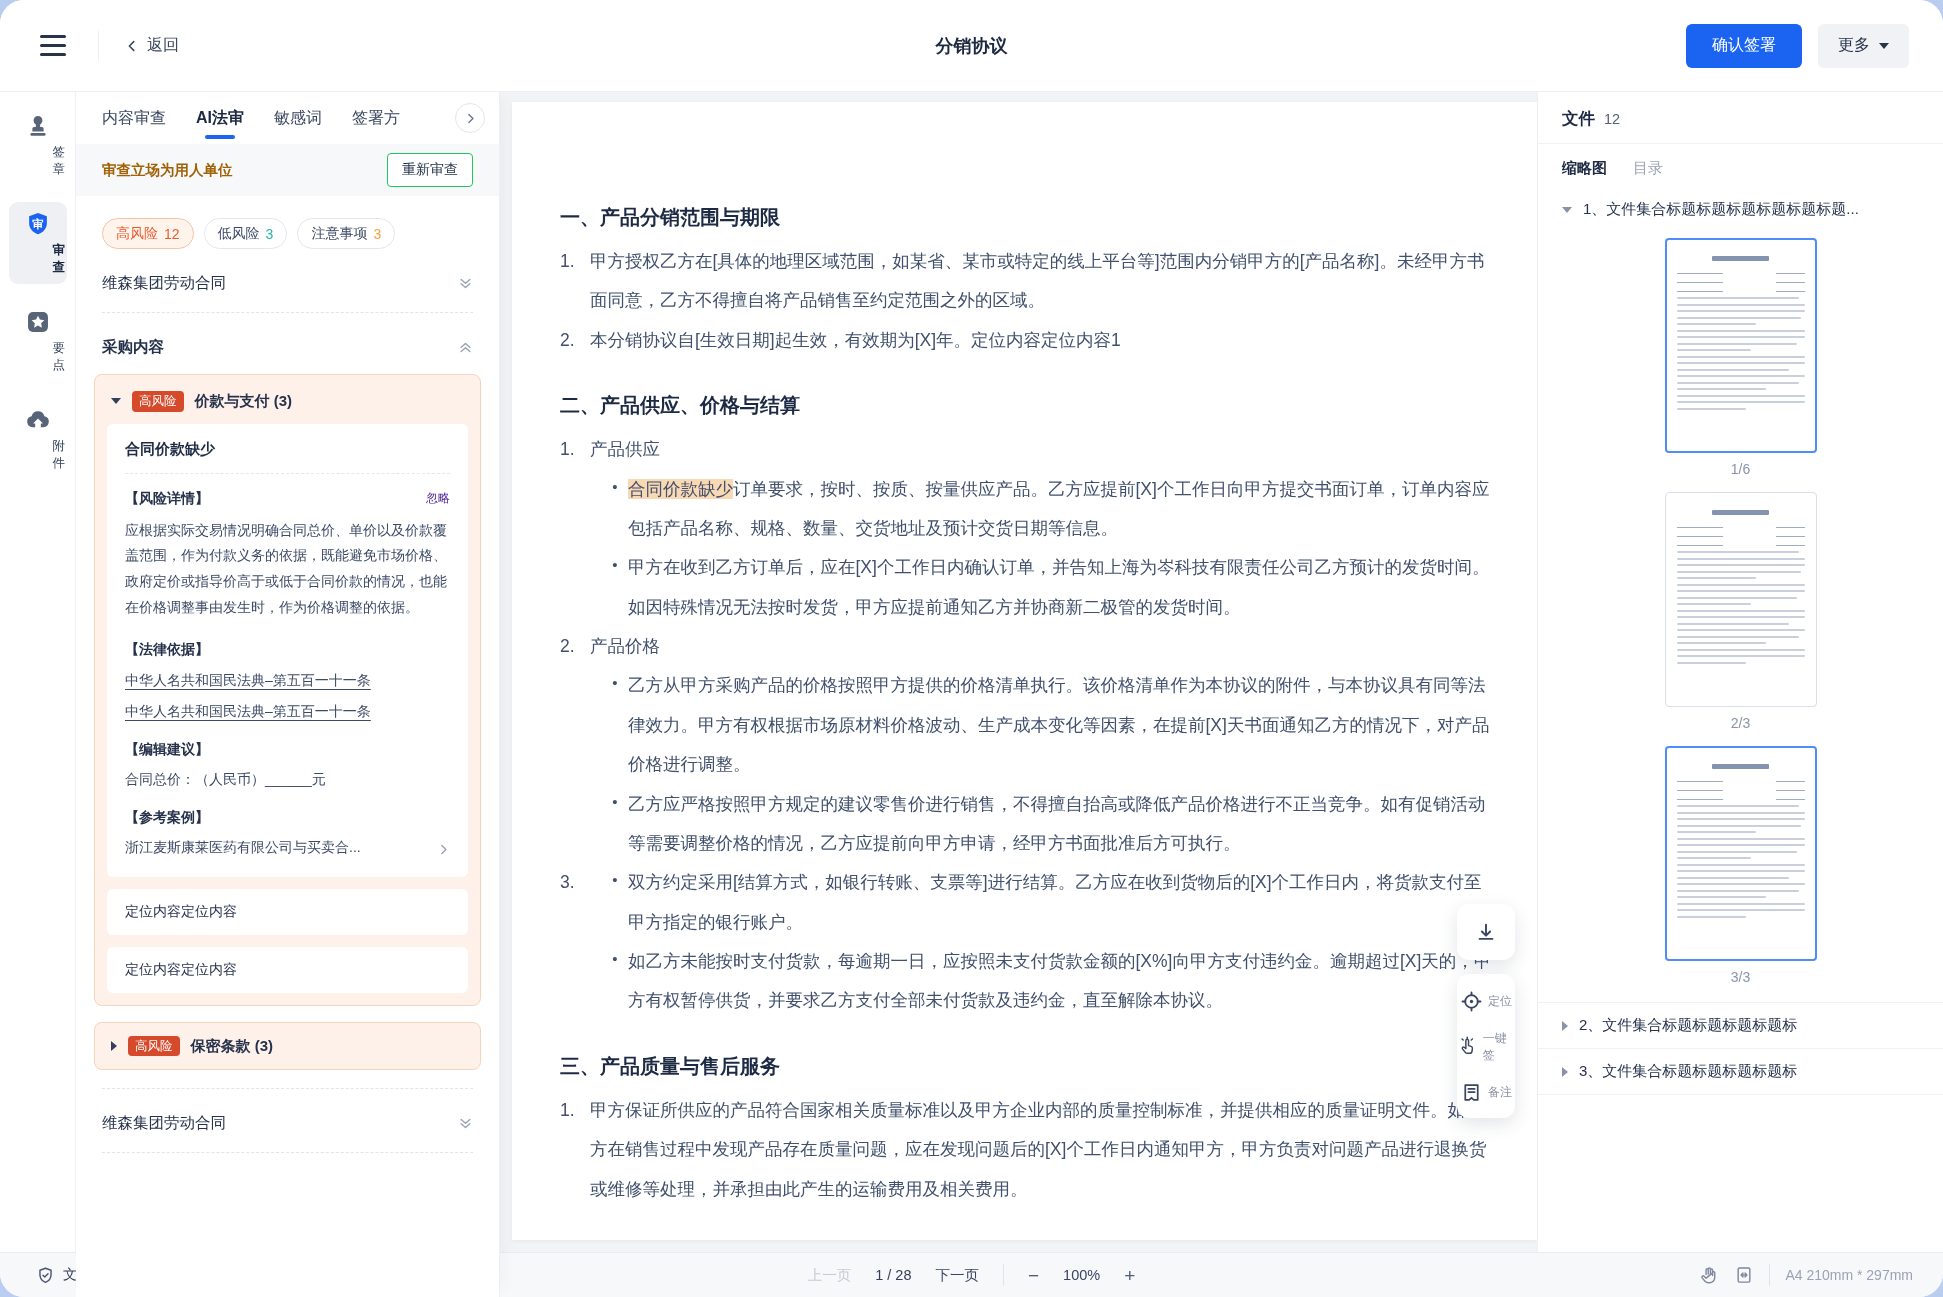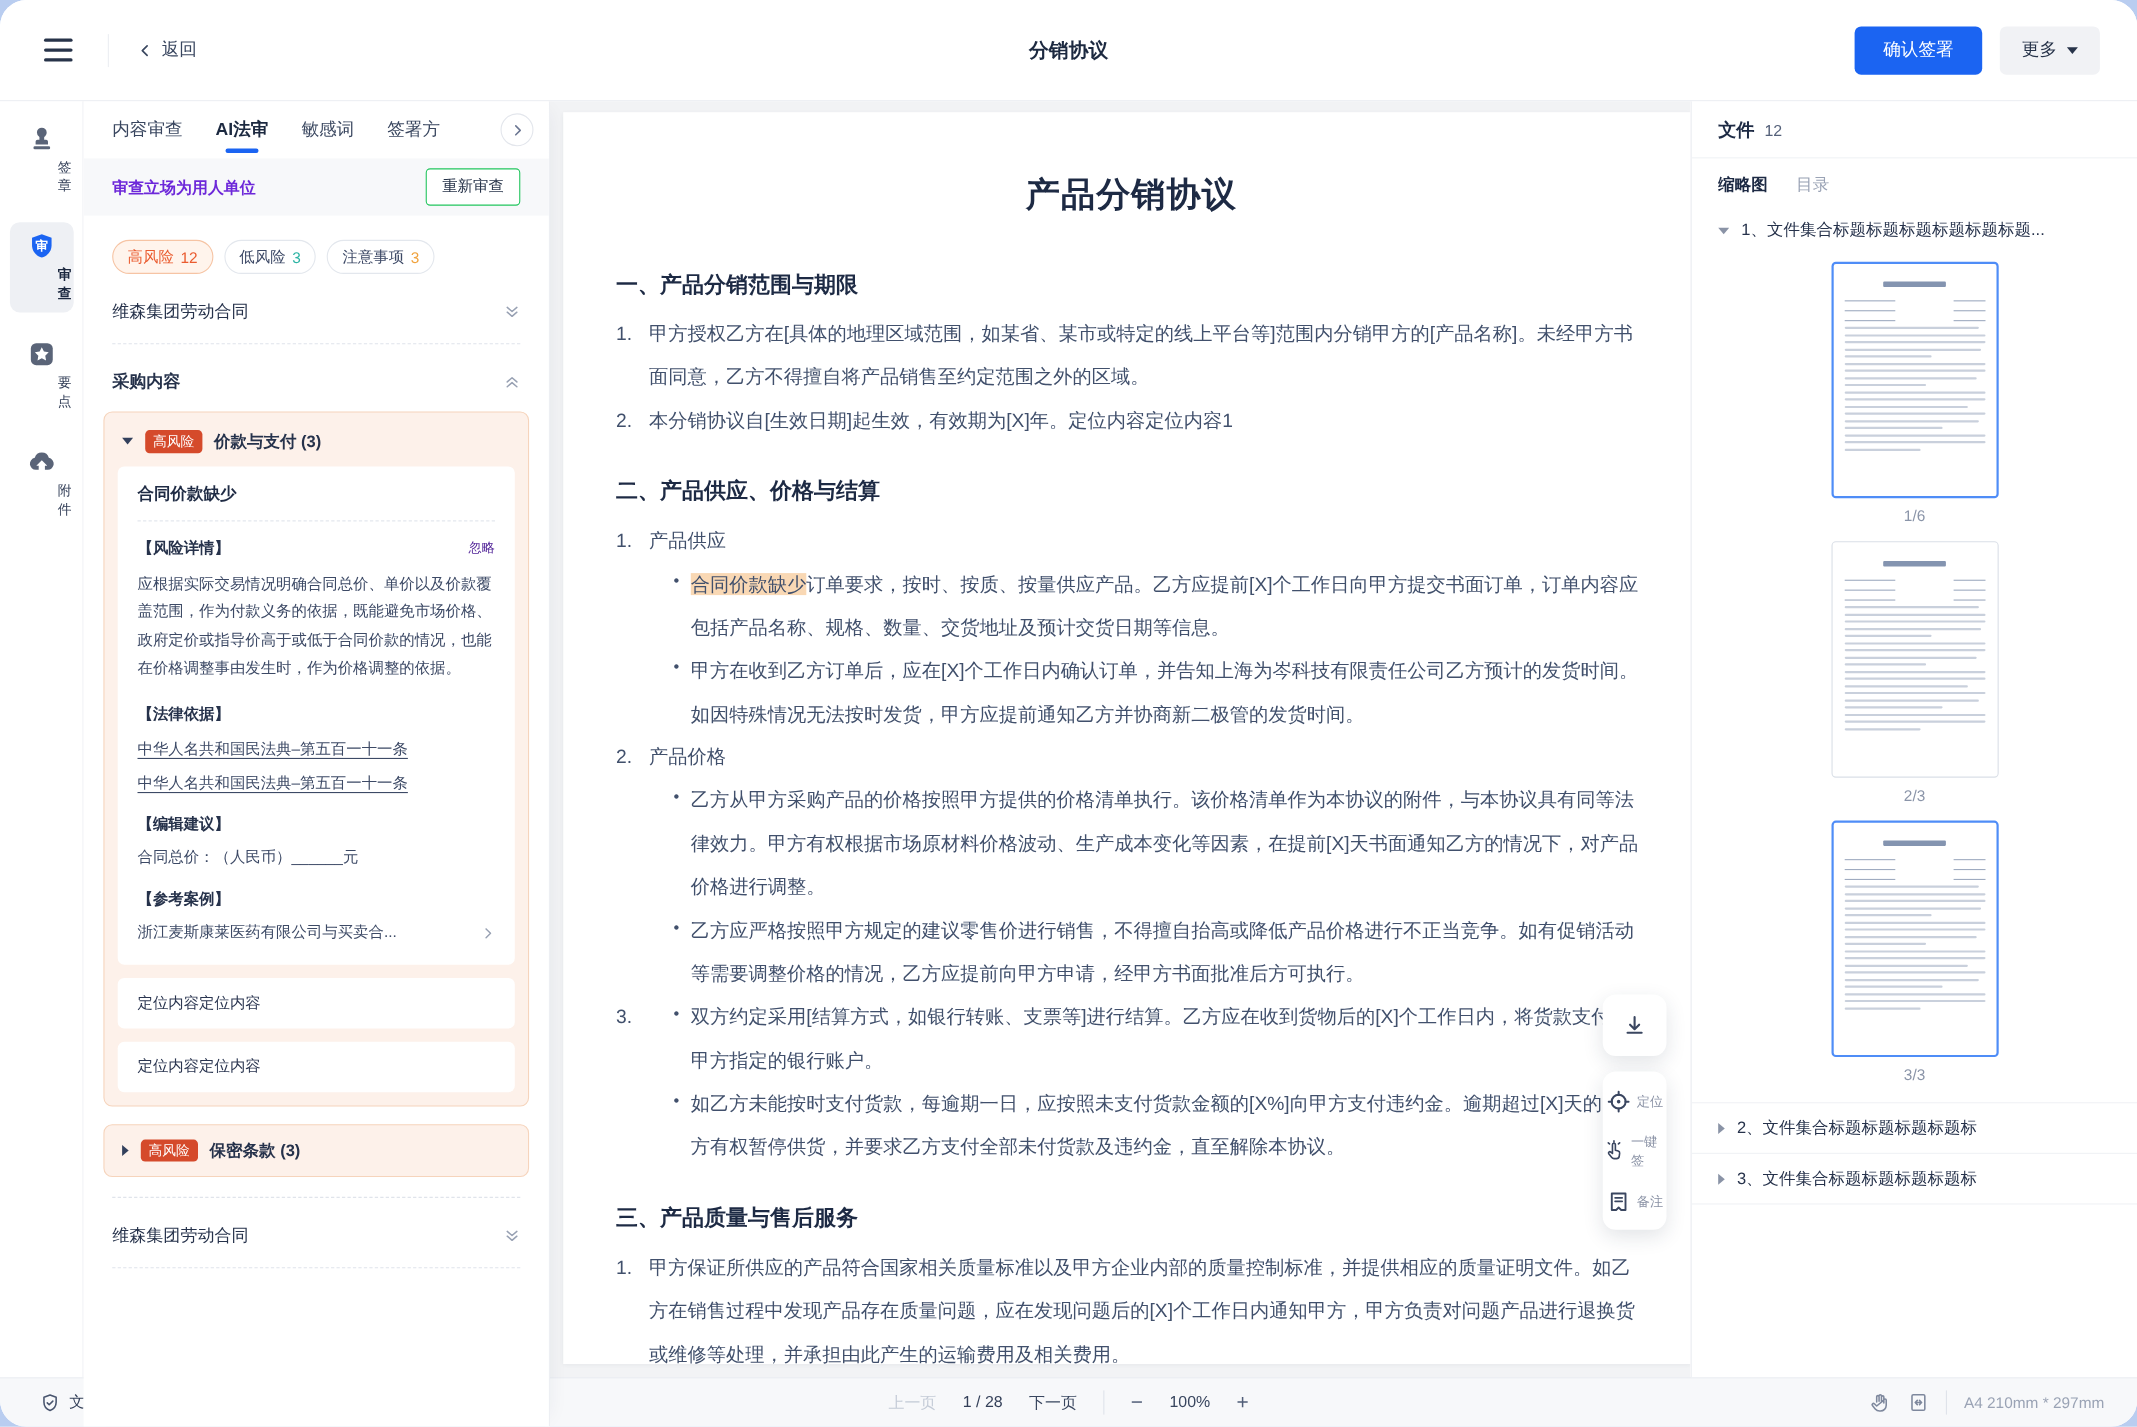--- a/index.html
+++ b/index.html
@@ -47,21 +47,21 @@
   .tab{ position:relative; background:none; border:none; font-family:inherit; font-size:16px; color:#39465f;
     cursor:pointer; height:100%; display:flex; align-items:center; white-space:nowrap; }
   .tab.active{ color:#1c2940; font-weight:bold; }
   .tab.active::after{ content:""; position:absolute; left:50%; transform:translateX(-50%); bottom:5px; width:30px; height:4px; border-radius:2px; background:#1b64f2; }
   .tabs-fade{ position:absolute; right:0; top:0; width:84px; height:100%;
     background:linear-gradient(to right, rgba(255,255,255,0), #ffffff 60%); pointer-events:none; }
   .tab-more{ position:absolute; right:14px; top:50%; transform:translateY(-50%); width:30px; height:30px; border-radius:50%;
     background:#fff; border:1px solid #e3e6ec; cursor:pointer; display:flex; align-items:center; justify-content:center; color:#6b7692; }
   .tab-more .icn{ width:13px; height:13px; }
   .stance{ flex:0 0 52px; background:#f7f8fa; display:flex; align-items:center; justify-content:space-between; padding:0 26px; }
-  .stance-label{ font-size:14.5px; font-weight:600; color:#6d28d9; }
+  .stance-label{ font-size:14.5px; font-weight:600; color:#a16207; }
   .btn-rerun{ background:#fff; border:1px solid #22c55e; border-radius:4px; padding:7px 14px; font-size:14px; color:#273349;
     font-family:inherit; cursor:pointer; }
   .panel-scroll{ flex:1; overflow:hidden; padding:22px 18px 0; }
   .badges{ display:flex; gap:10px; margin:0 8px; }
   .badge-pill{ height:31px; border-radius:16px; display:inline-flex; align-items:center; gap:6px; padding:0 13px;
     font-size:14px; border:1px solid #e3e7ed; background:#fff; color:#3d4966; cursor:pointer; font-family:inherit; }
   .badge-pill.high{ color:#ea5b2f; border-color:#f6c4a4; background:#fff4ec; }
   .badge-pill.high .cnt{ color:#ea5b2f; }
   .badge-pill.low .cnt{ color:#2bb3a3; }
   .badge-pill.notice .cnt{ color:#f0a23c; }
@@ -340,21 +340,20 @@
               <path d="M5 12.5l7 6 7-6"></path>
             </svg>
         </span>
       </div>
       <hr class="dashed">
     </div>
   </aside>
 
   <main class="doc-area">
     <div class="page">
-      <h1 class="doc-title">产品分销协议</h1>
       <div class="doc-body" id="doc-body">
           <div class="doc-h">一、产品分销范围与期限</div>
           <div class="doc-item">
             <span class="doc-num">1.</span>
             <div class="doc-itext">
               <div>甲方授权乙方在[具体的地理区域范围，如某省、某市或特定的线上平台等]范围内分销甲方的[产品名称]。未经甲方书面同意，乙方不得擅自将产品销售至约定范围之外的区域。</div>
             </div>
           </div>
           <div class="doc-item">
             <span class="doc-num">2.</span>

